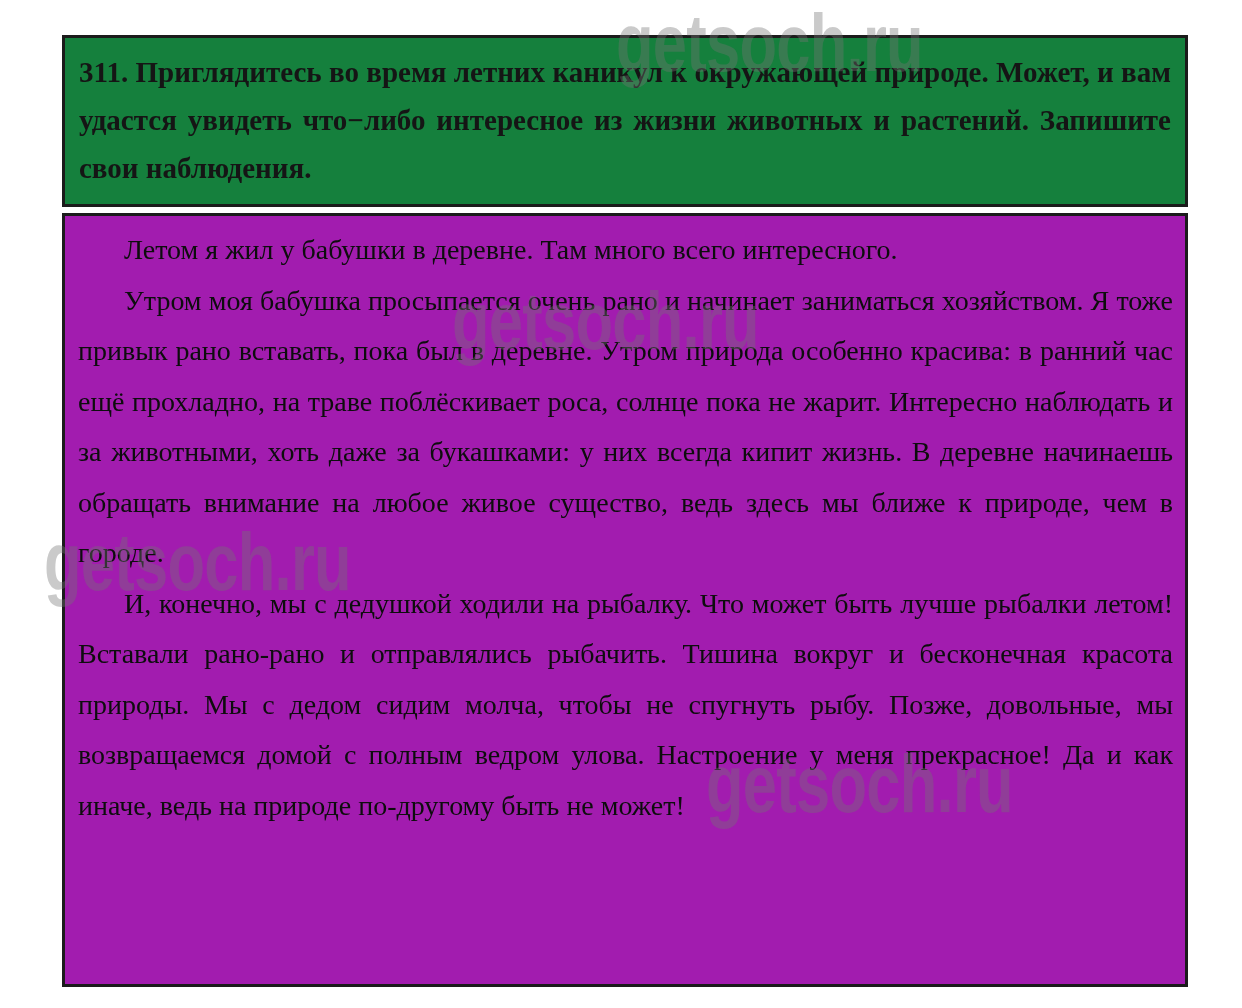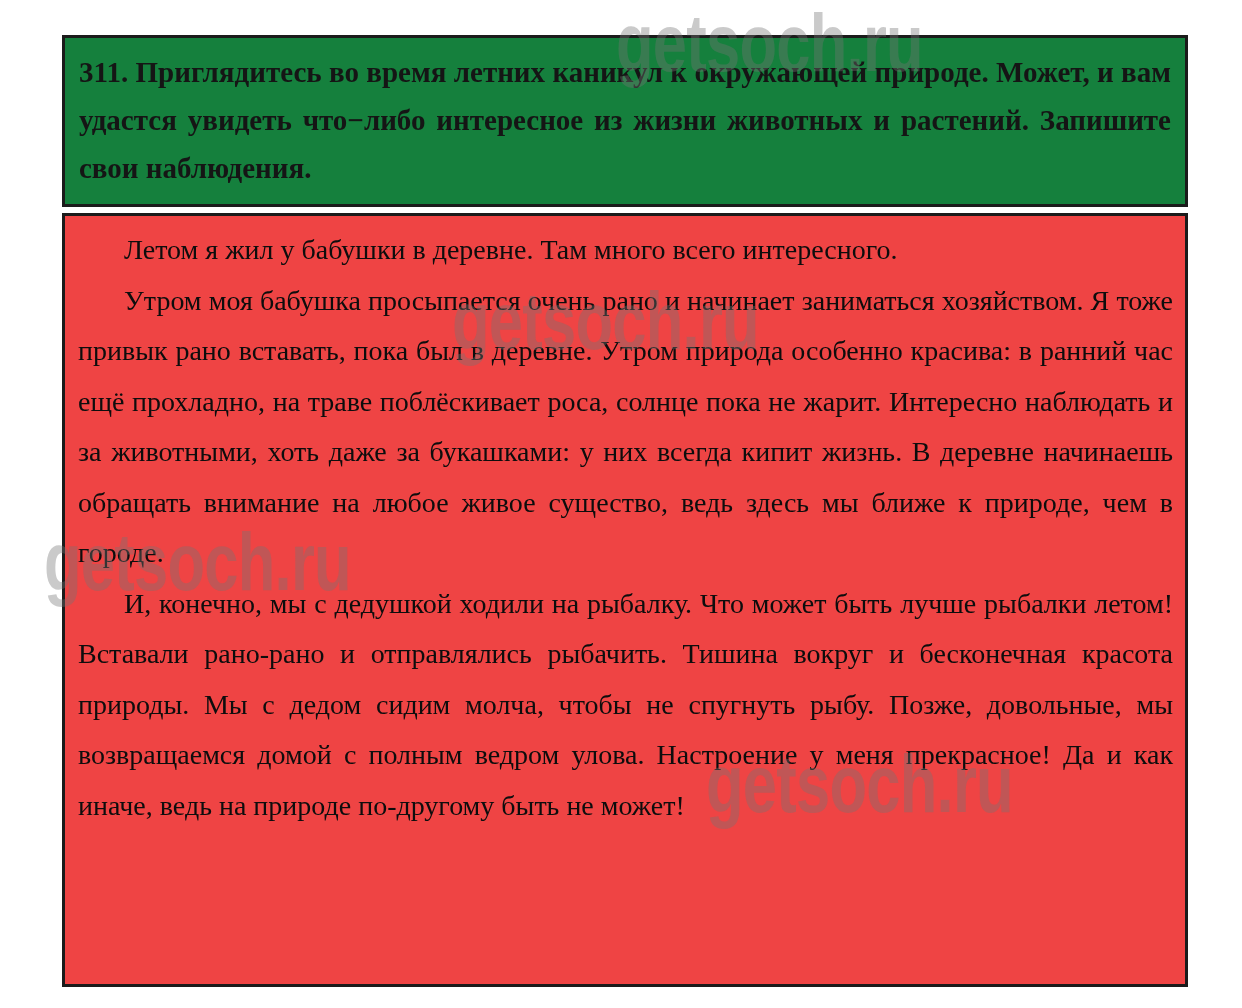--- a/index.html
+++ b/index.html
@@ -39,21 +39,21 @@
   }
 
   
   .answer-box {
     position: absolute;
     left: 62px;
     top: 213px;
     width: 1126px;
     height: 774px;
     box-sizing: border-box;
-    background: #ef4444;
+    background: #a21caf;
     border: 3px solid #1b1b1b;
     padding: 9px 12px 0 13px;
     overflow: hidden;
   }
   .answer-paragraph {
     margin: 0;
     font-size: 28px;
     line-height: 50.5px;
     text-align: justify;
     text-indent: 46px;

